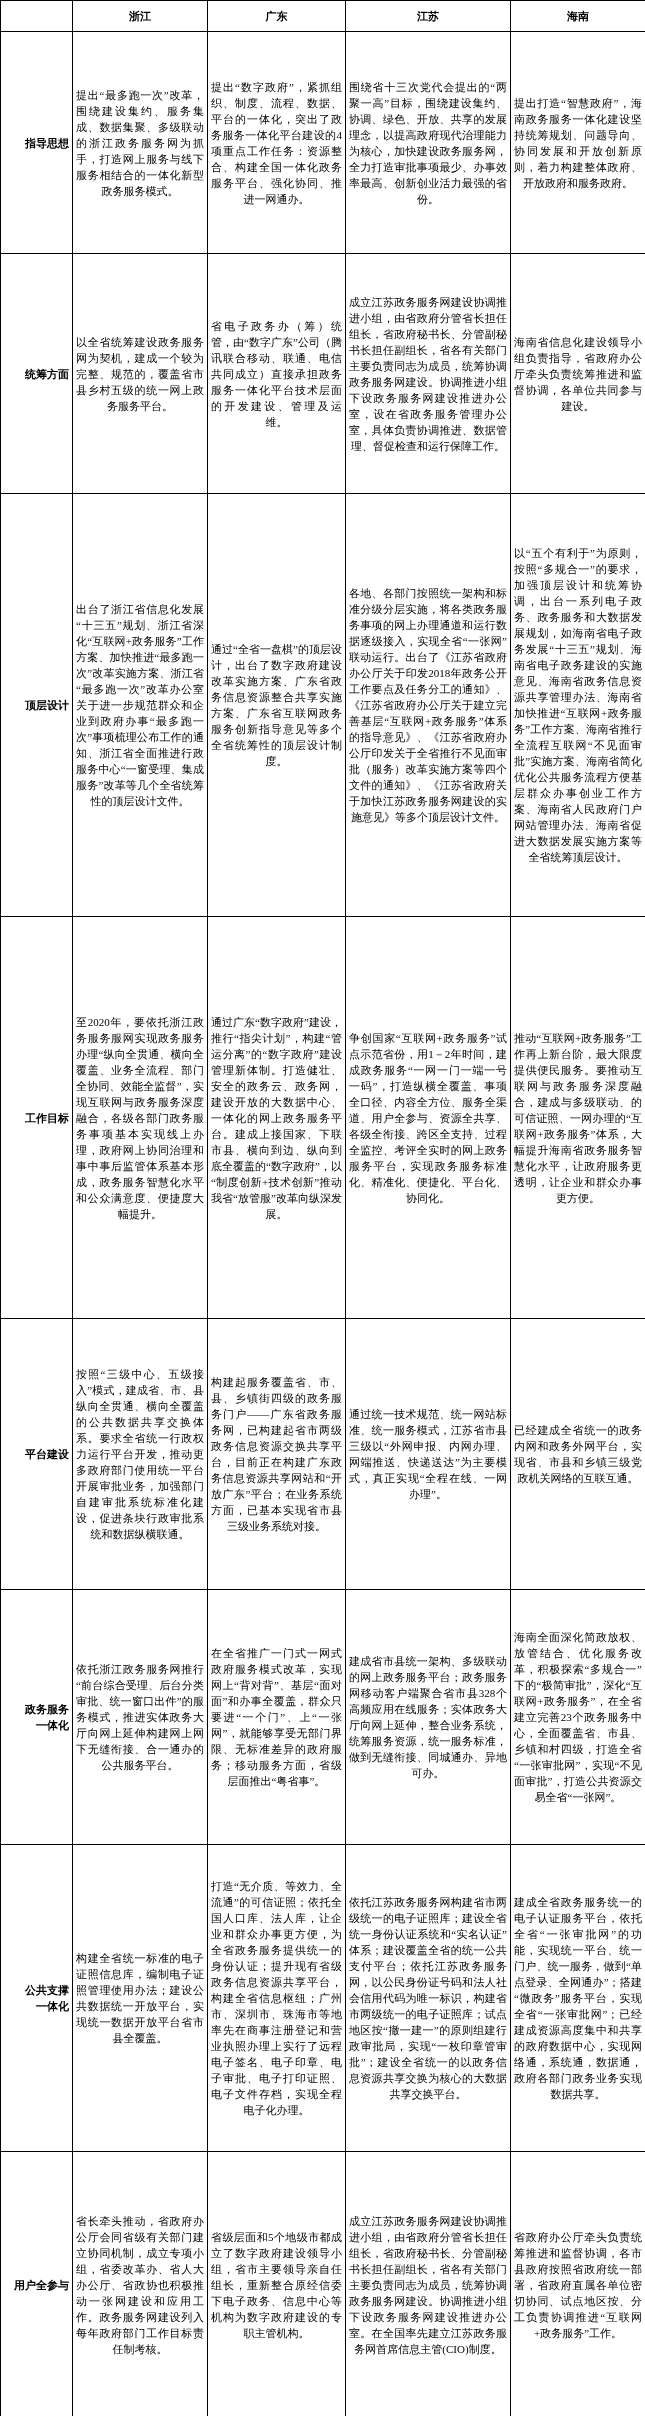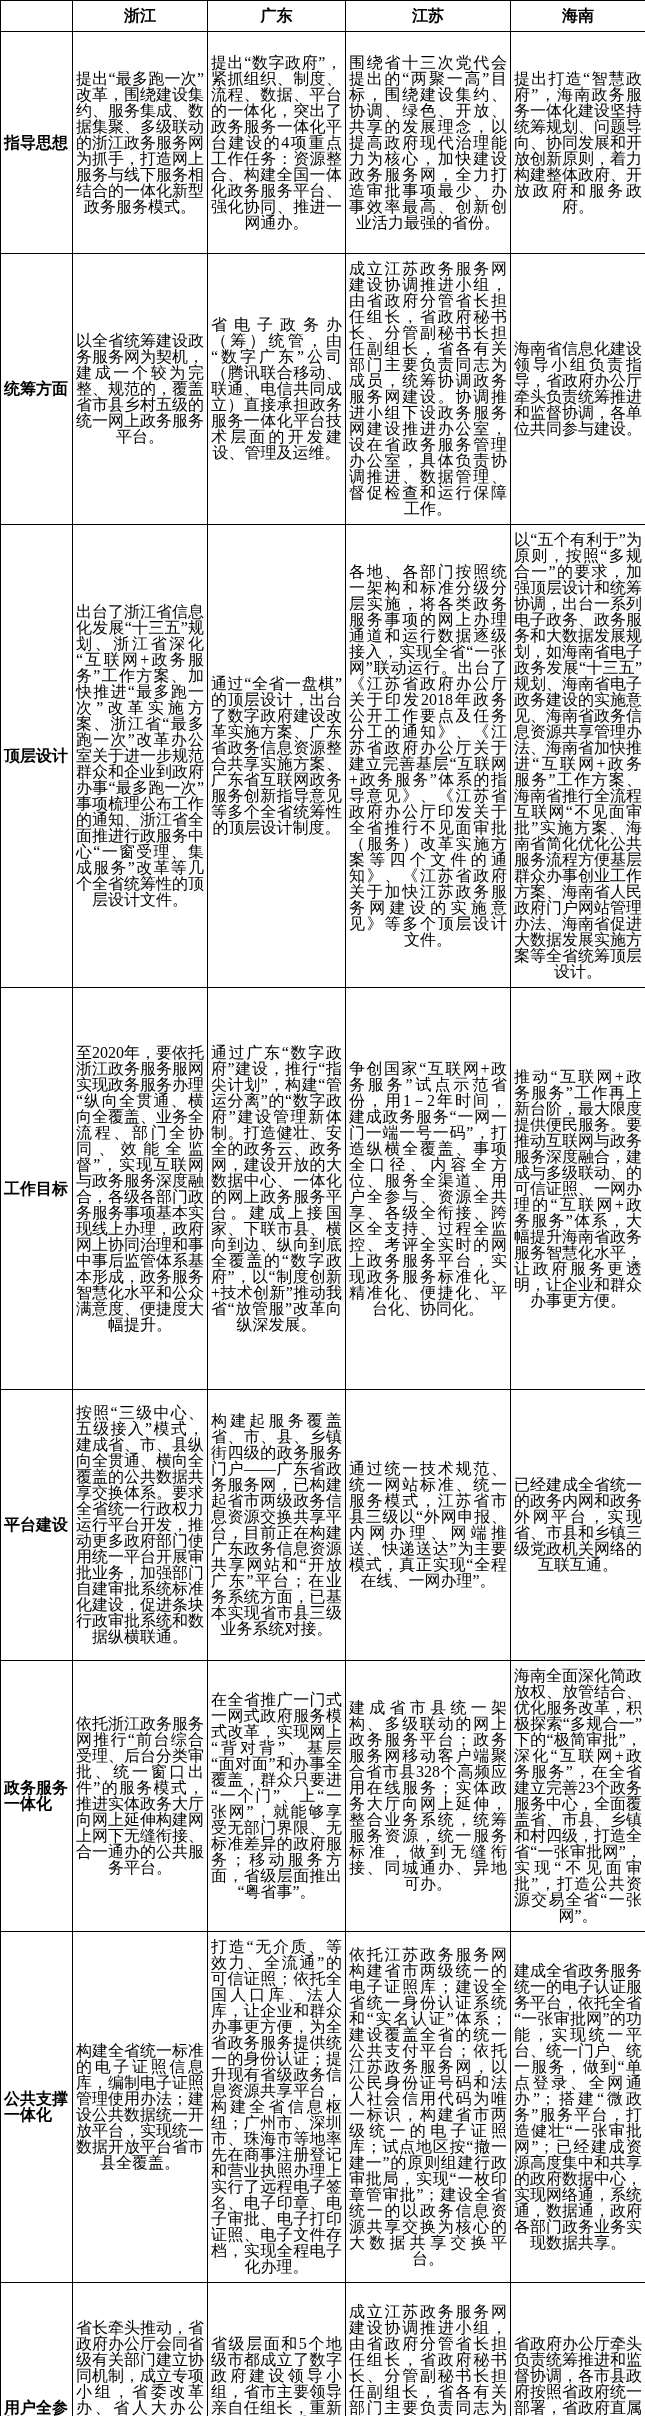--- a/index.html
+++ b/index.html
@@ -2,38 +2,38 @@
 <html lang="zh"><head>
 <meta charset="utf-8">
 <style>
   html,body{margin:0;padding:0;background:#fff;}
   body{width:645px;font-family:"Liberation Serif","DejaVu Serif",serif;color:#000;}
   table.cmp{border-collapse:collapse;table-layout:fixed;width:645px;background:#fff;}
   table.cmp th, table.cmp td{
     border:1px solid #000;
     vertical-align:middle;
     padding:7px 3px;
-    font-size:16px;
+    font-size:11px;
     line-height:16px;
     overflow:hidden;
   }
   td.cell{
     text-align:justify;
     text-align-last:center;
     word-break:break-all;
   }
   th.colhead{
     font-weight:bold;
     font-size:14px;
     text-align:center;
   }
   th.rowhead{
     font-weight:bold;
     font-size:13.5px;
-    text-align:left;
+    text-align:right;
     white-space:pre-line;
     padding:0 1px;
   }
 </style>
 </head>
 <body>
 
 <table class="cmp">
   <colgroup>
     <col style="width:72px">
@@ -94,21 +94,21 @@
       <td class="cell">在全省推广一门式一网式政府服务模式改革，实现网上“背对背”、基层“面对面”和办事全覆盖，群众只要进“一个门”、上“一张网”，就能够享受无部门界限、无标准差异的政府服务；移动服务方面，省级层面推出“粤省事”。</td>
       <td class="cell">建成省市县统一架构、多级联动的网上政务服务平台；政务服务网移动客户端聚合省市县328个高频应用在线服务；实体政务大厅向网上延伸，整合业务系统，统筹服务资源，统一服务标准，做到无缝衔接、同城通办、异地可办。</td>
       <td class="cell">海南全面深化简政放权、放管结合、优化服务改革，积极探索“多规合一”下的“极简审批”，深化“互联网+政务服务”，在全省建立完善23个政务服务中心，全面覆盖省、市县、乡镇和村四级，打造全省“一张审批网”，实现“不见面审批”，打造公共资源交易全省“一张网”。</td>
     </tr>
     <tr style="height:307px">
       <th class="rowhead">公共支撑
 一体化</th>
       <td class="cell">构建全省统一标准的电子证照信息库，编制电子证照管理使用办法；建设公共数据统一开放平台，实现统一数据开放平台省市县全覆盖。</td>
       <td class="cell">打造“无介质、等效力、全流通”的可信证照；依托全国人口库、法人库，让企业和群众办事更方便，为全省政务服务提供统一的身份认证；提升现有省级政务信息资源共享平台，构建全省信息枢纽；广州市、深圳市、珠海市等地率先在商事注册登记和营业执照办理上实行了远程电子签名、电子印章、电子审批、电子打印证照、电子文件存档，实现全程电子化办理。</td>
       <td class="cell">依托江苏政务服务网构建省市两级统一的电子证照库；建设全省统一身份认证系统和“实名认证”体系；建设覆盖全省的统一公共支付平台；依托江苏政务服务网，以公民身份证号码和法人社会信用代码为唯一标识，构建省市两级统一的电子证照库；试点地区按“撤一建一”的原则组建行政审批局，实现“一枚印章管审批”；建设全省统一的以政务信息资源共享交换为核心的大数据共享交换平台。</td>
-      <td class="cell">建成全省政务服务统一的电子认证服务平台，依托全省“一张审批网”的功能，实现统一平台、统一门户、统一服务，做到“单点登录、全网通办”；搭建“微政务”服务平台，打造健壮“一张审批网”；已经建成资源高度集中和共享的政府数据中心，实现网络通，系统通，数据通，政府各部门政务业务实现数据共享。</td>
+      <td class="cell">建成全省政务服务统一的电子认证服务平台，依托全省“一张审批网”的功能，实现统一平台、统一门户、统一服务，做到“单点登录、全网通办”；搭建“微政务”服务平台，实现全省“一张审批网”；已经建成资源高度集中和共享的政府数据中心，实现网络通，系统通，数据通，政府各部门政务业务实现数据共享。</td>
     </tr>
     <tr style="height:266px">
       <th class="rowhead">用户全参与</th>
       <td class="cell">省长牵头推动，省政府办公厅会同省级有关部门建立协同机制，成立专项小组，省委改革办、省人大办公厅、省政协也积极推动一张网建设和应用工作。政务服务网建设列入每年政府部门工作目标责任制考核。</td>
       <td class="cell">省级层面和5个地级市都成立了数字政府建设领导小组，省市主要领导亲自任组长，重新整合原经信委下电子政务、信息中心等机构为数字政府建设的专职主管机构。</td>
       <td class="cell">成立江苏政务服务网建设协调推进小组，由省政府分管省长担任组长，省政府秘书长、分管副秘书长担任副组长，省各有关部门主要负责同志为成员，统筹协调政务服务网建设。协调推进小组下设政务服务网建设推进办公室。在全国率先建立江苏政务服务网首席信息主管(CIO)制度。</td>
       <td class="cell">省政府办公厅牵头负责统筹推进和监督协调，各市县政府按照省政府统一部署，省政府直属各单位密切协同、试点地区按、分工负责协调推进“互联网+政务服务”工作。</td>
     </tr>
   </tbody>
 </table>

